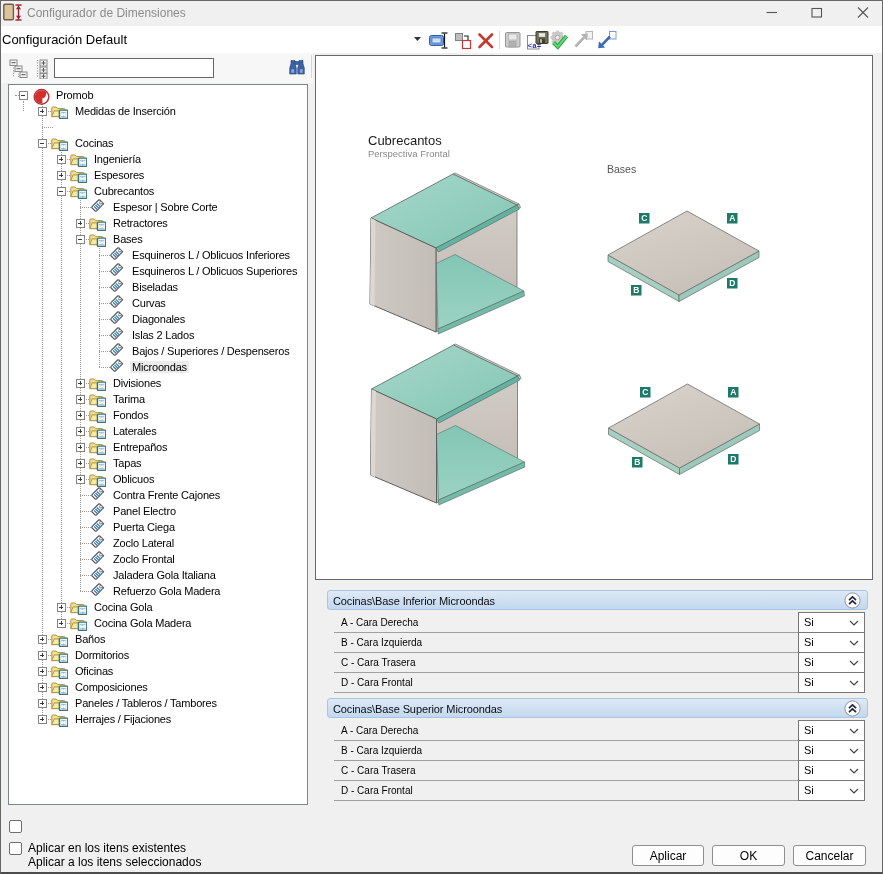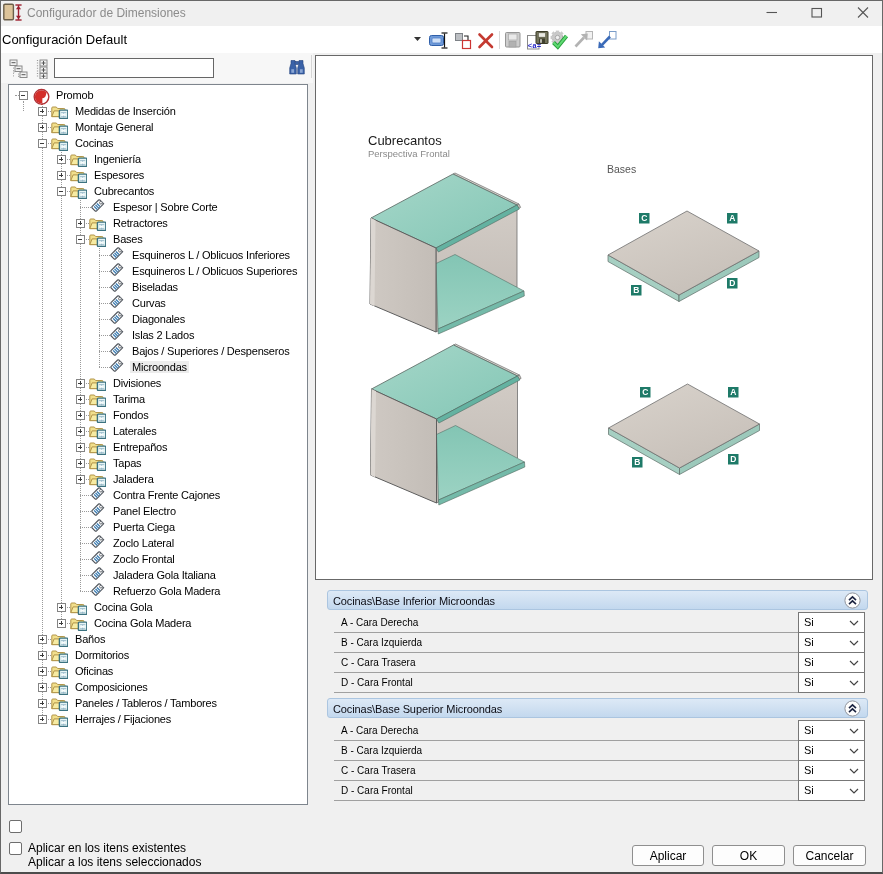--- a/index.html
+++ b/index.html
@@ -237,27 +237,20 @@
       </svg>
       <span class="tlabel" style="left:47px">Promob</span>
     </div>
 <div class="trow" style="top:18px">
       <span class="ebox plus" style="left:28.5px"></span>
       <svg class="ticon" style="left:42px;top:1px" width="17" height="15" viewBox="0 0 17 15">
         <use href="#folder"></use>
       </svg>
       <span class="tlabel" style="left:66px">Medidas de Inserción</span>
     </div>
-<div class="trow" style="top:34px">
-      <span class="ebox plus" style="left:28.5px"></span>
-      <svg class="ticon" style="left:42px;top:1px" width="17" height="15" viewBox="0 0 17 15">
-        <use href="#folder"></use>
-      </svg>
-      <span class="tlabel" style="left:66px">Montaje General</span>
-    </div>
 <div class="trow" style="top:50px">
       <span class="ebox minus" style="left:28.5px"></span>
       <svg class="ticon" style="left:42px;top:1px" width="17" height="15" viewBox="0 0 17 15">
         <use href="#folder"></use>
       </svg>
       <span class="tlabel" style="left:66px">Cocinas</span>
     </div>
 <div class="trow" style="top:66px">
       <span class="ebox plus" style="left:47.5px"></span>
       <svg class="ticon" style="left:61px;top:1px" width="17" height="15" viewBox="0 0 17 15">
@@ -387,21 +380,21 @@
       <svg class="ticon" style="left:80px;top:1px" width="17" height="15" viewBox="0 0 17 15">
         <use href="#folder"></use>
       </svg>
       <span class="tlabel" style="left:104px">Tapas</span>
     </div>
 <div class="trow" style="top:386px">
       <span class="ebox plus" style="left:66.5px"></span>
       <svg class="ticon" style="left:80px;top:1px" width="17" height="15" viewBox="0 0 17 15">
         <use href="#folder"></use>
       </svg>
-      <span class="tlabel" style="left:104px">Jaladera</span>
+      <span class="tlabel" style="left:104px">Oblicuos</span>
     </div>
 <div class="trow" style="top:402px">
       <svg class="ticon" style="left:81px;top:-0.5px" width="15" height="15" viewBox="0 0 15 15">
         <use href="#tag"></use>
       </svg>
       <span class="tlabel" style="left:104px">Contra Frente Cajones</span>
     </div>
 <div class="trow" style="top:418px">
       <svg class="ticon" style="left:81px;top:-0.5px" width="15" height="15" viewBox="0 0 15 15">
         <use href="#tag"></use>

